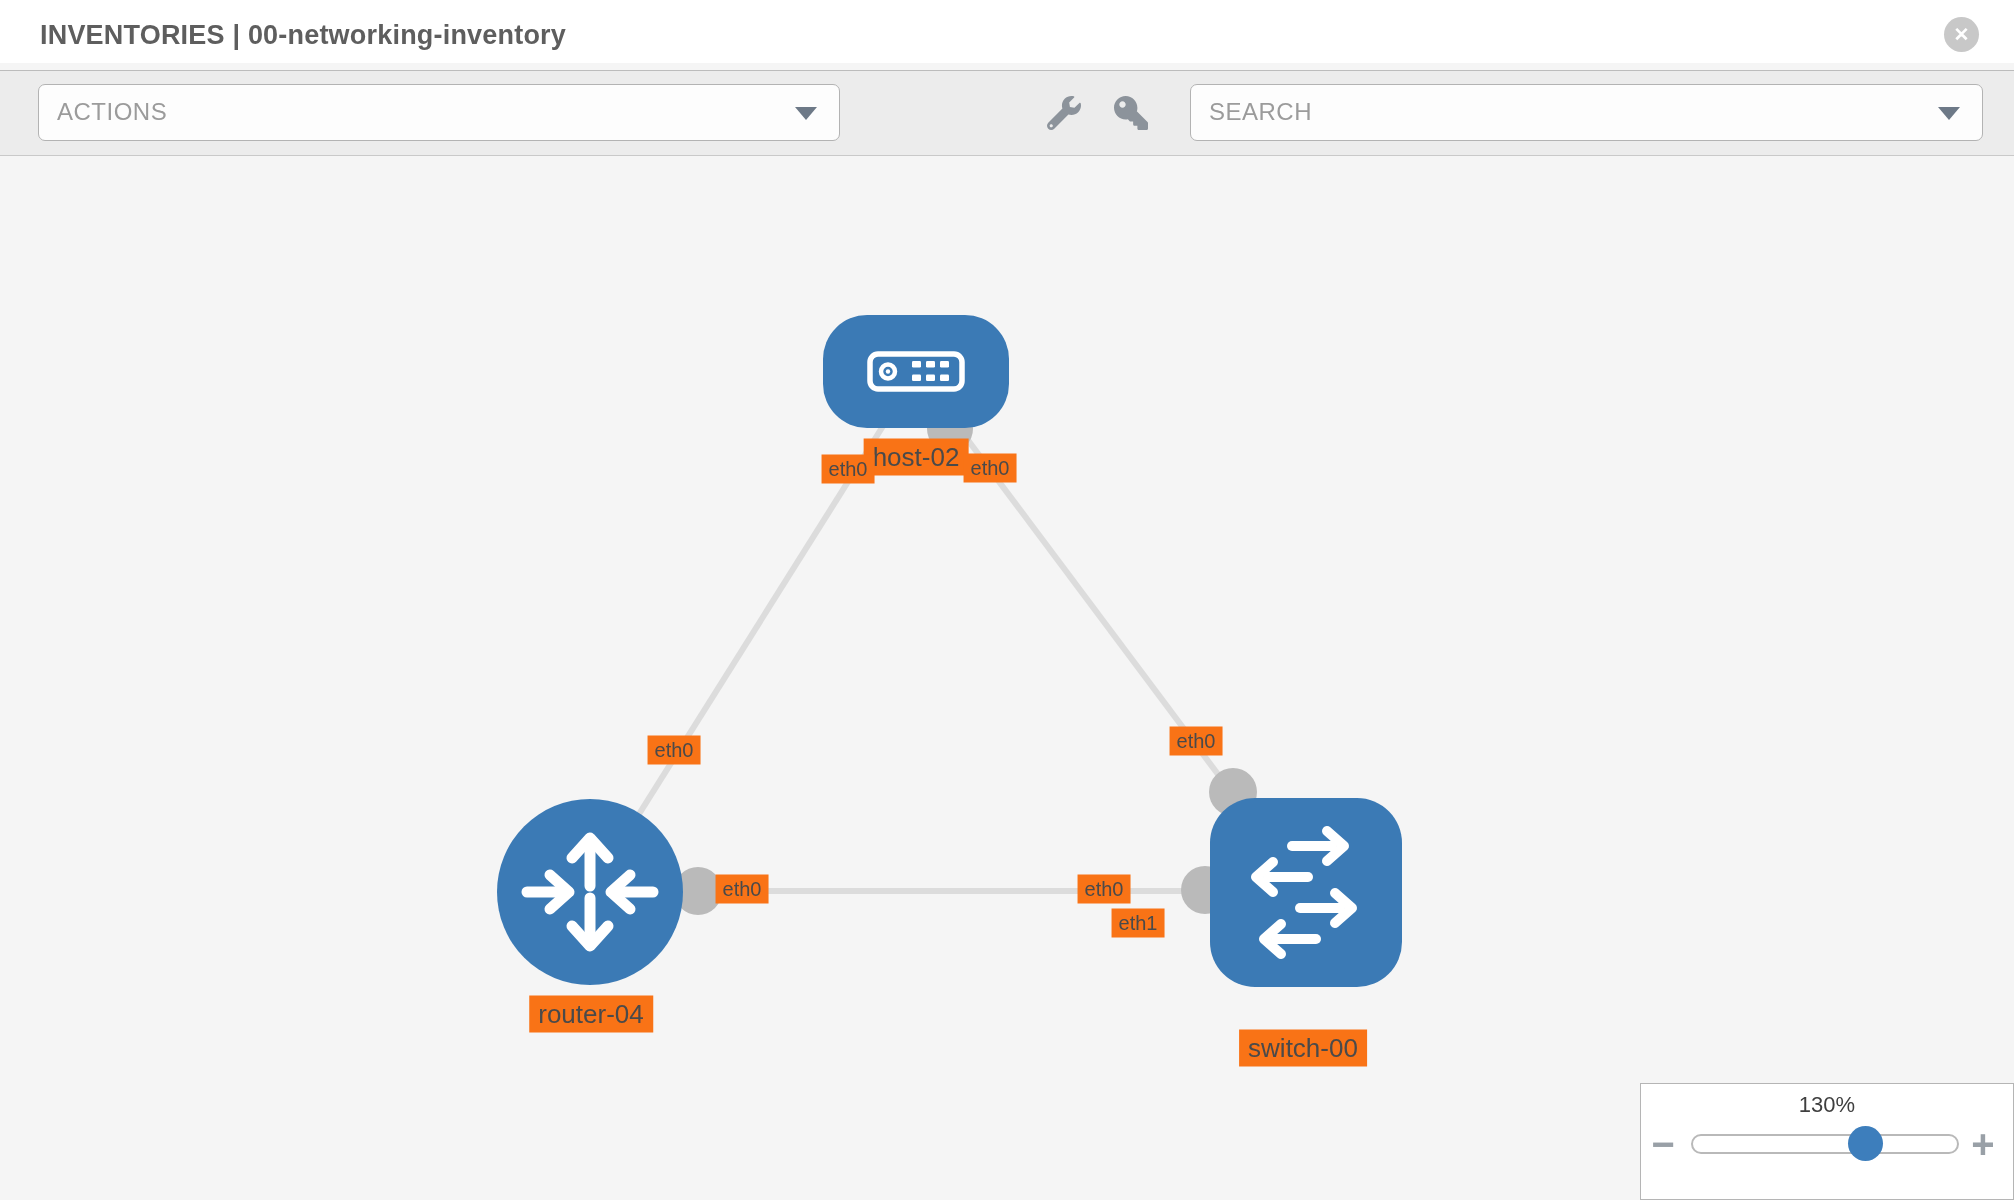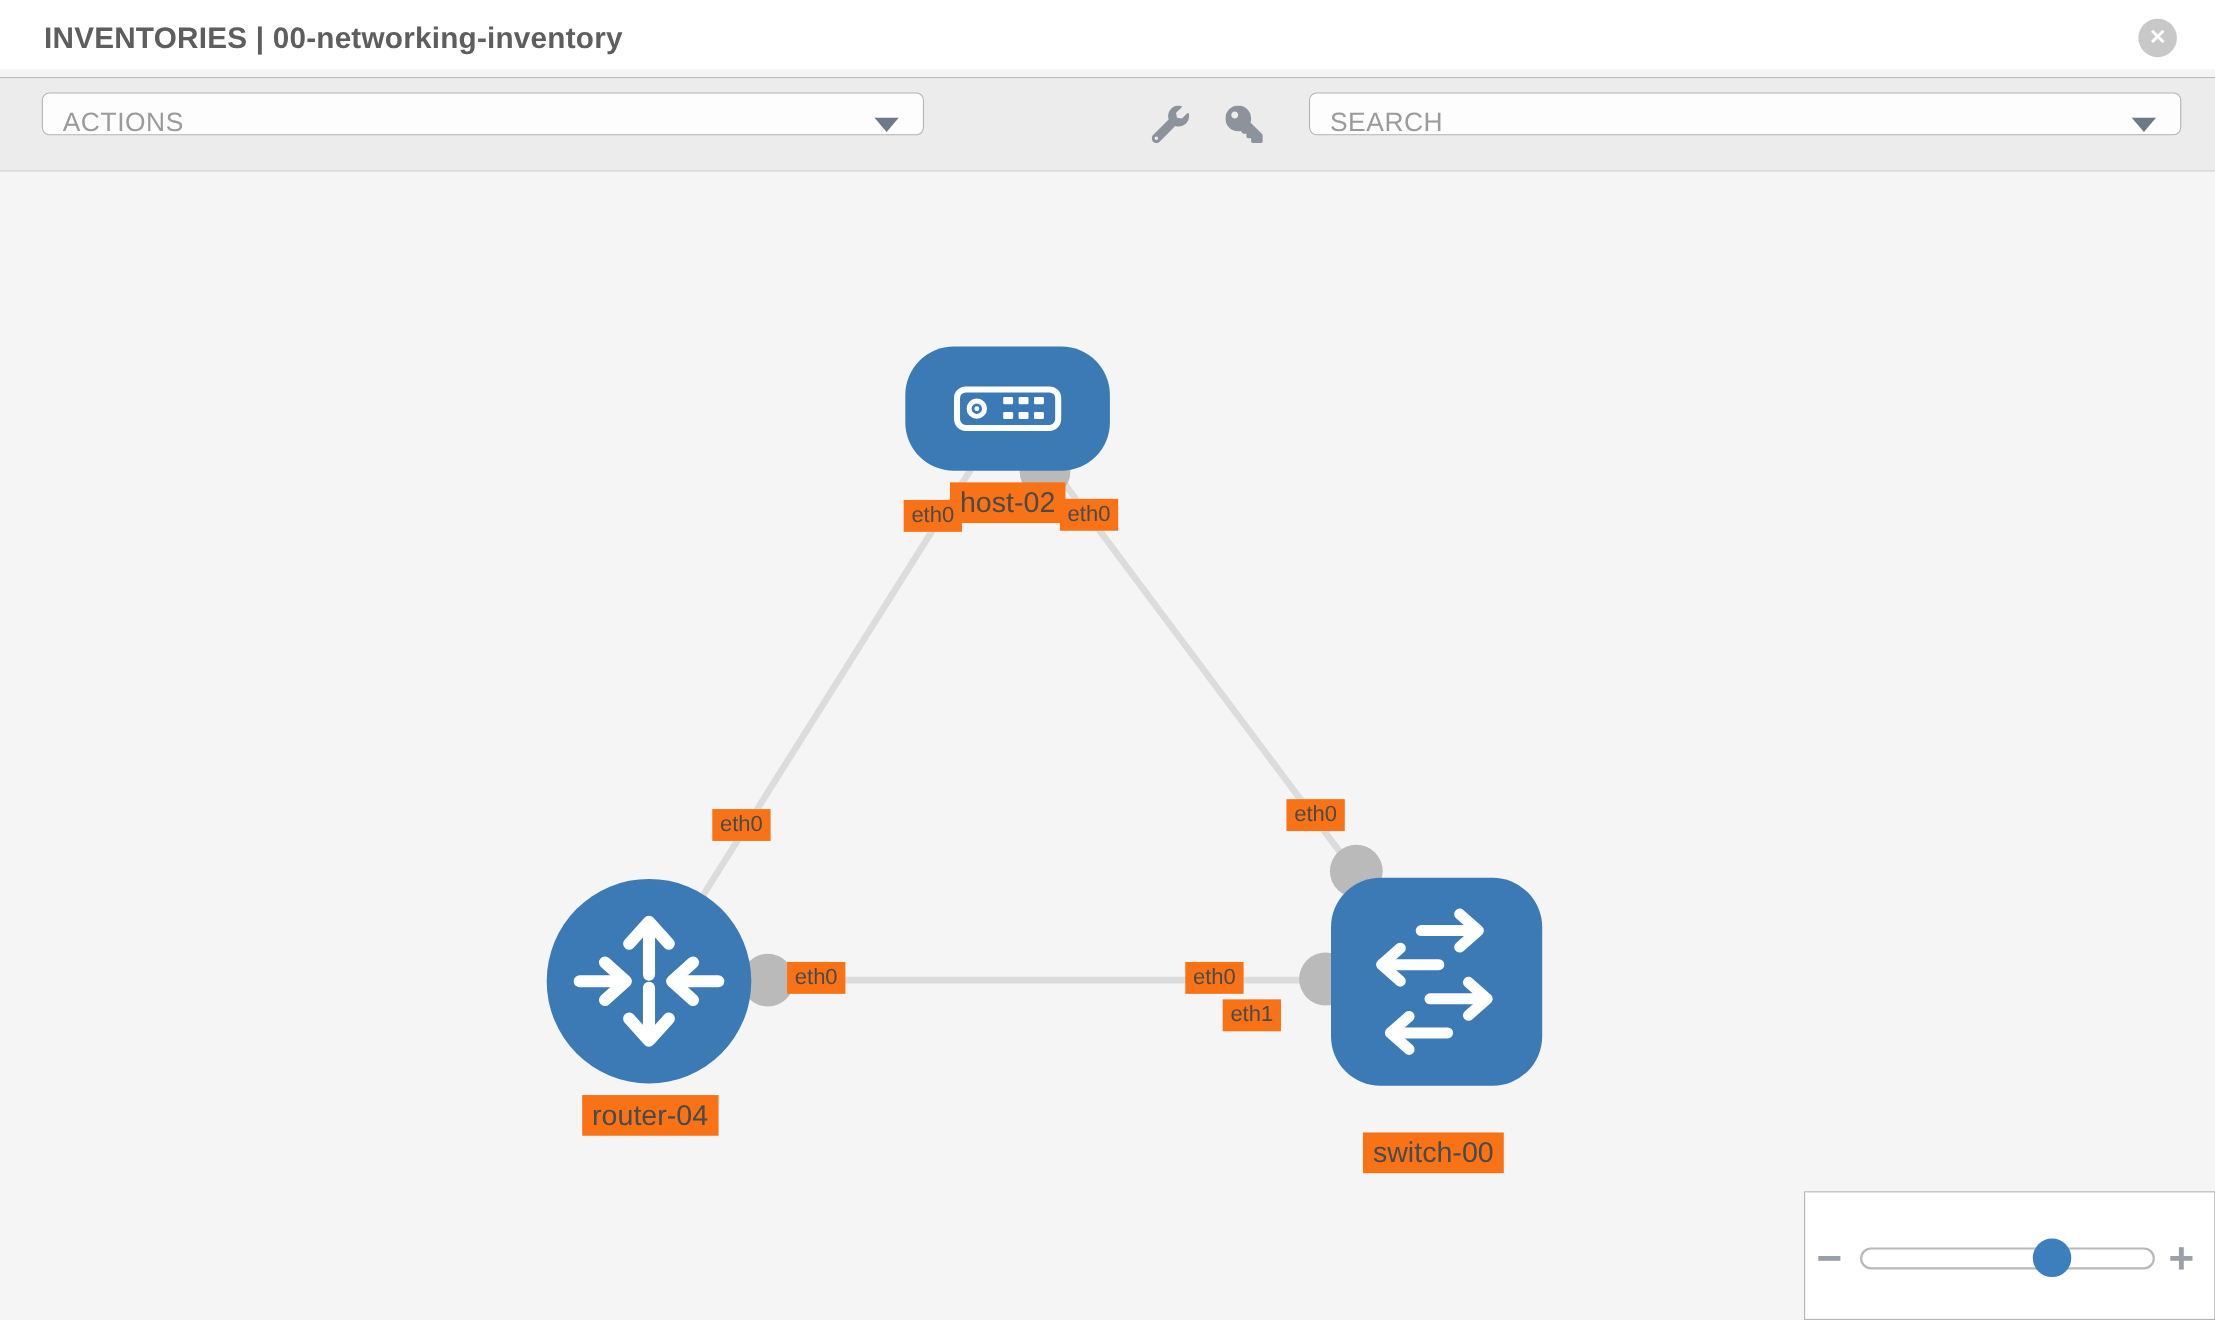--- a/index.html
+++ b/index.html
@@ -8,21 +8,21 @@
     font-family:"Liberation Sans", sans-serif;background:#f5f5f5;
   }
   
   .header{position:absolute;top:0;left:0;width:2014px;height:63px;background:#ffffff;}
   .page-title{position:absolute;left:40px;top:0;line-height:70px;font-size:27px;font-weight:bold;color:#5e5e5e;letter-spacing:.2px;}
   .close-btn{position:absolute;left:1944px;top:17px;width:35px;height:35px;border-radius:50%;background:#c8c8c8;cursor:pointer;text-align:center;}
   .close-btn span{display:inline-block;line-height:35px;font-size:19px;font-weight:bold;color:#ffffff;}
   
   .toolbar{position:absolute;top:70px;left:0;width:2014px;height:86px;background:#ececec;
     border-top:1px solid #bcbcbc;border-bottom:1px solid #c9c9c9;box-sizing:border-box;}
-  .select{position:absolute;top:13px;height:39px;background:#fdfdfd;border:1px solid #b3b3b3;border-radius:7px;box-sizing:border-box;cursor:pointer;}
+  .select{position:absolute;top:13px;height:57px;background:#fdfdfd;border:1px solid #b3b3b3;border-radius:7px;box-sizing:border-box;cursor:pointer;}
   .select-label{position:absolute;left:18px;top:0;line-height:54px;font-size:24px;color:#9b9b9b;letter-spacing:.5px;}
   .caret{position:absolute;right:22px;top:22px;width:0;height:0;
     border-left:11px solid transparent;border-right:11px solid transparent;border-top:13px solid #6d7987;}
   .select.actions{left:38px;width:802px;}
   .select.search{left:1190px;width:793px;}
   .tool-btn{position:absolute;top:24px;width:36px;height:36px;background:none;border:none;padding:0;cursor:pointer;}
   .tool-btn.wrench{left:1047px;}
   .tool-btn.key{left:1114px;}
   .tool-btn svg{width:34px;height:34px;display:block;}
   
@@ -145,18 +145,19 @@
   <div class="chip iface" style="left:848px;top:313px;">eth0</div>
   <div class="chip iface" style="left:674px;top:594px;">eth0</div>
   <div class="chip iface" style="left:990px;top:312px;">eth0</div>
   <div class="chip iface" style="left:1196px;top:585px;">eth0</div>
   <div class="chip iface" style="left:742px;top:733px;">eth0</div>
   <div class="chip iface" style="left:1104px;top:733px;">eth0</div>
   <div class="chip iface" style="left:1138px;top:767px;">eth1</div>
 </div>
 
 <div class="zoom-panel">
+  <div class="zoom-level">130%</div>
   <div class="zoom-glyph minus">−</div>
   <div class="zoom-track">
     <div class="zoom-thumb"></div>
   </div>
   <div class="zoom-glyph plus">+</div>
 </div>
 
 </body></html>

